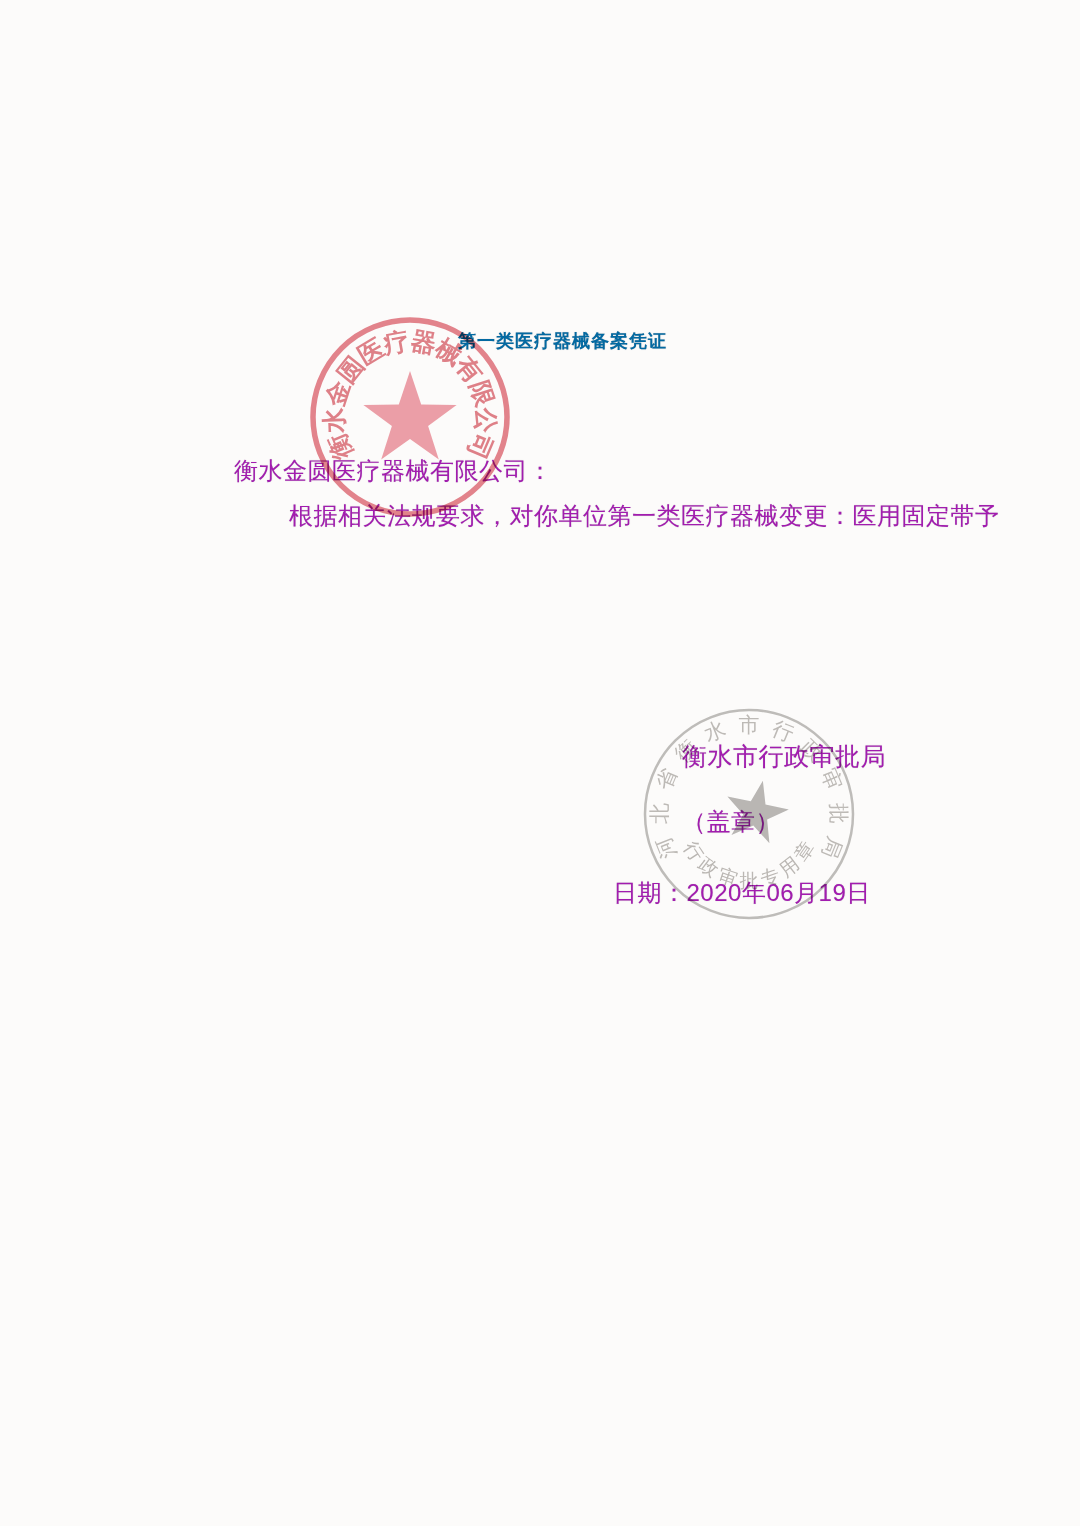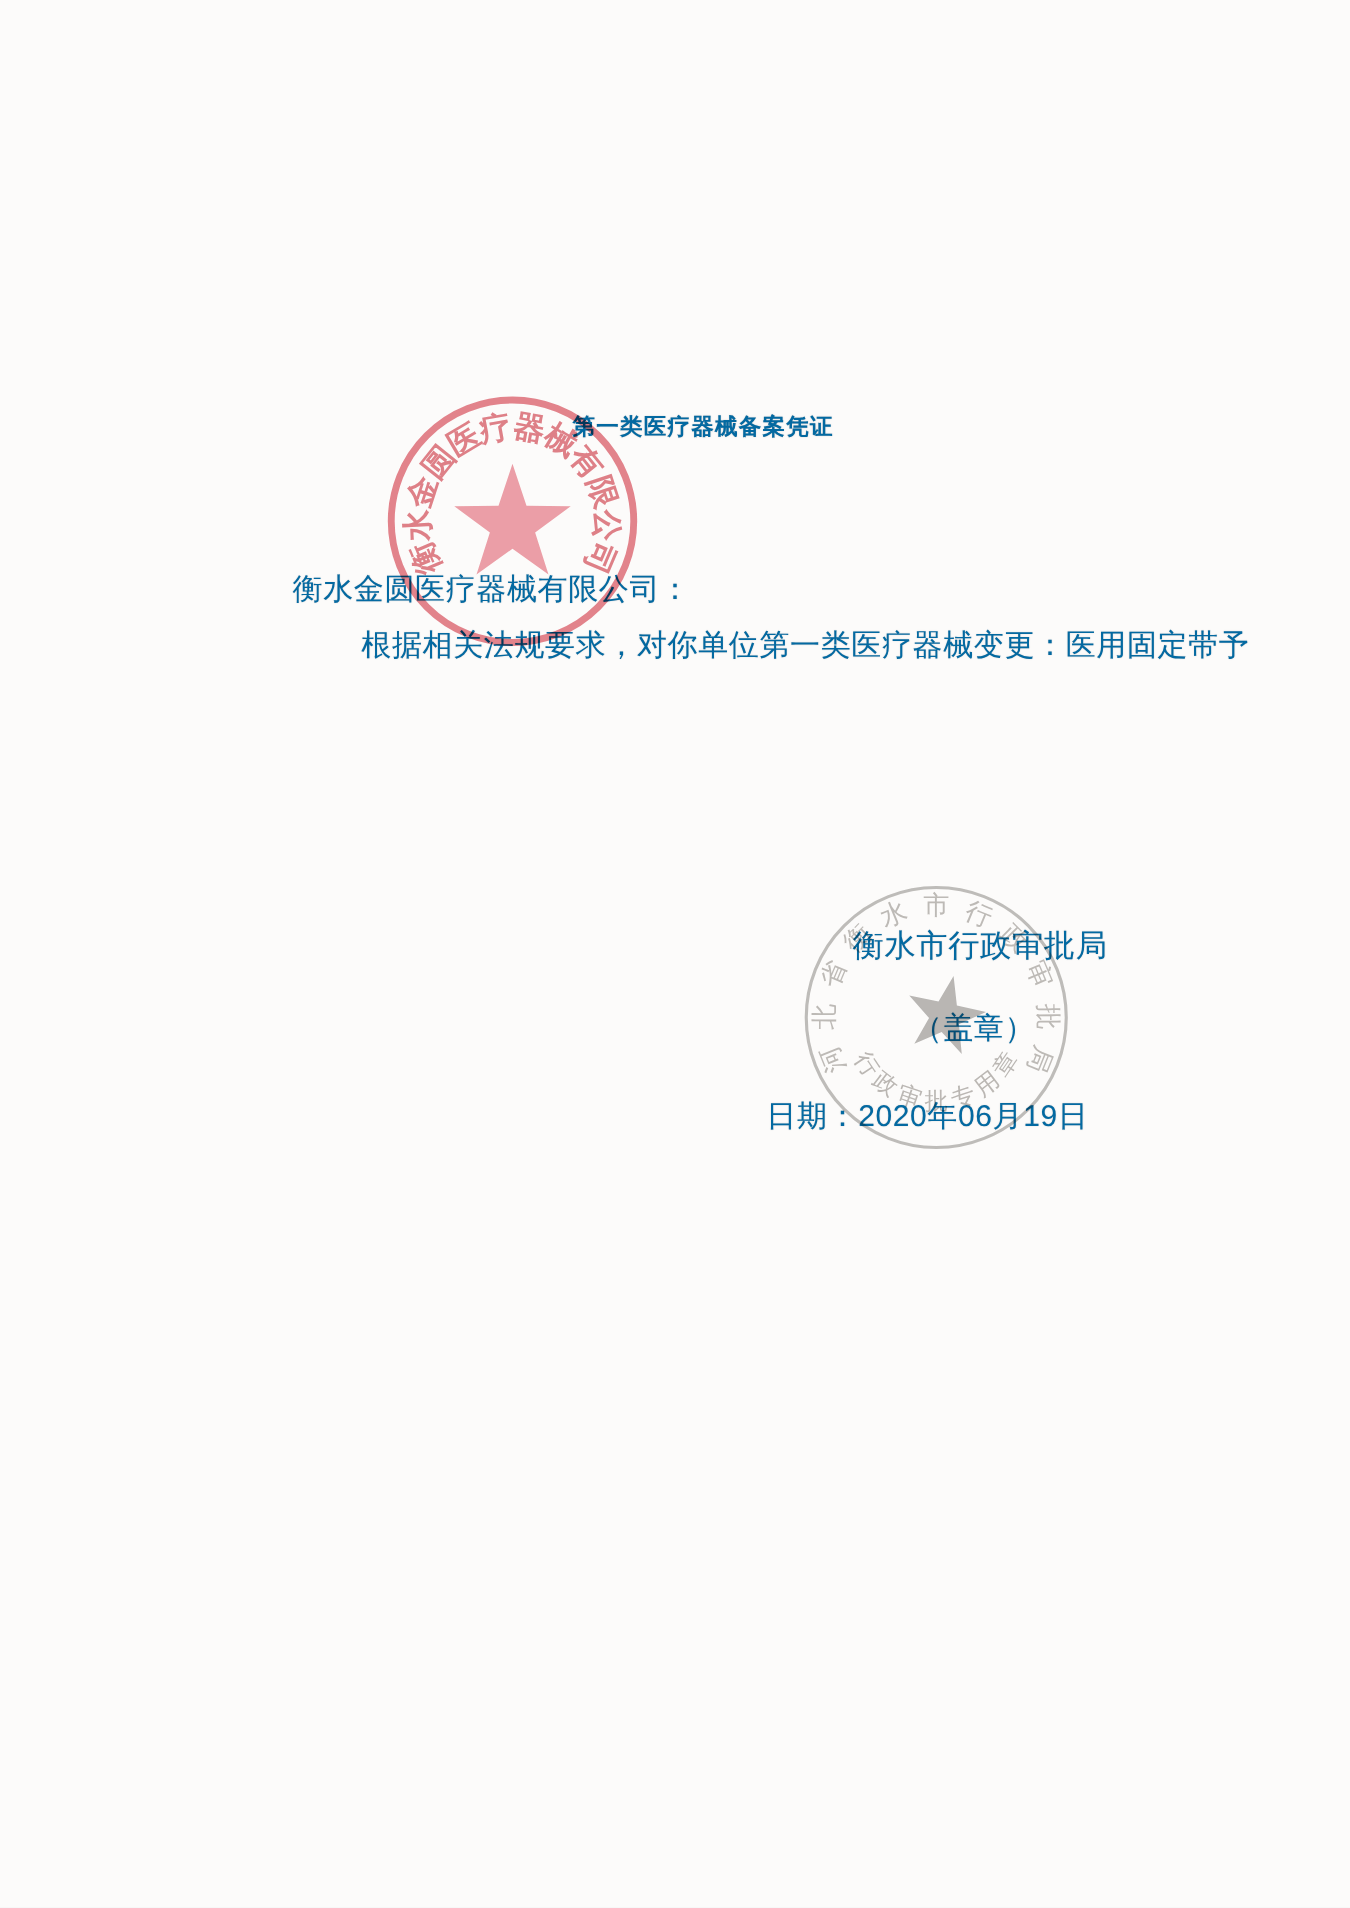--- a/index.html
+++ b/index.html
@@ -16,21 +16,21 @@
   .doc-title{
     font-size:18px;
     letter-spacing:1px;
     color:#0369a1;
     text-shadow:0 0 1px rgba(70,70,75,.35);
     font-weight:bold;
   }
   .body-text{
     font-size:24px;
     letter-spacing:.5px;
-    color:#0369a1;
+    color:#a21caf;
     text-shadow:0 0 1px rgba(70,70,75,.3);
   }
   .seal-svg{
     position:absolute;
     mix-blend-mode:multiply;
   }
   .seal-svg text{
     font-family:"Liberation Sans","DejaVu Sans",sans-serif;
   }
   #company-seal{opacity:.88;filter:blur(.4px);}
@@ -41,21 +41,21 @@
 
 <div class="page">
 
   <div class="abs doc-title" style="left:458px;top:329px;">第一类医疗器械备案凭证</div>
 
   <div class="abs body-text" style="left:234px;top:455px;">衡水金圆医疗器械有限公司：</div>
 
   <div class="abs body-text" style="left:289px;top:500px;">根据相关法规要求，对你单位第一类医疗器械变更：医用固定带予</div>
 
   <div class="abs body-text" style="left:682px;top:740px;font-size:25px;">衡水市行政审批局</div>
-  <div class="abs body-text" style="left:682px;top:806px;margin-left:48px;">（盖章）</div>
+  <div class="abs body-text" style="left:682px;top:806px;">（盖章）</div>
   <div class="abs body-text" style="left:613px;top:877px;">日期：2020年06月19日</div>
 
   <svg id="company-seal" class="seal-svg" style="left:297px;top:304px;" width="226" height="226" viewBox="0 0 226 226">
     <circle cx="113" cy="113" r="97" fill="none" stroke="#dc5a67" stroke-width="5.5" stroke-opacity=".85"></circle>
     <polygon points="113,67 124.2,100.6 159.6,100.9 131.1,121.9 141.8,155.6 113,135 84.2,155.6 94.9,121.9 66.4,100.9 101.8,100.6" fill="#ea8b96" fill-opacity=".92"></polygon>
     <g fill="#d9606c" fill-opacity=".9" font-weight="bold">
         <text x="44.882640844519415" y="141.91410350820624" transform="rotate(-113 44.882640844519415 141.91410350820624)" font-size="25" text-anchor="middle" dominant-baseline="middle">衡</text>
         <text x="39.067894125068705" y="116.16918300165052" transform="rotate(-92.45454545454544 39.067894125068705 116.16918300165052)" font-size="25" text-anchor="middle" dominant-baseline="middle">水</text>
         <text x="42.658188997951626" y="90.02110479261226" transform="rotate(-71.9090909090909 42.658188997951626 90.02110479261226)" font-size="25" text-anchor="middle" dominant-baseline="middle">金</text>
         <text x="55.19679733120709" y="66.79621486035529" transform="rotate(-51.363636363636374 55.19679733120709 66.79621486035529)" font-size="25" text-anchor="middle" dominant-baseline="middle">圆</text>

